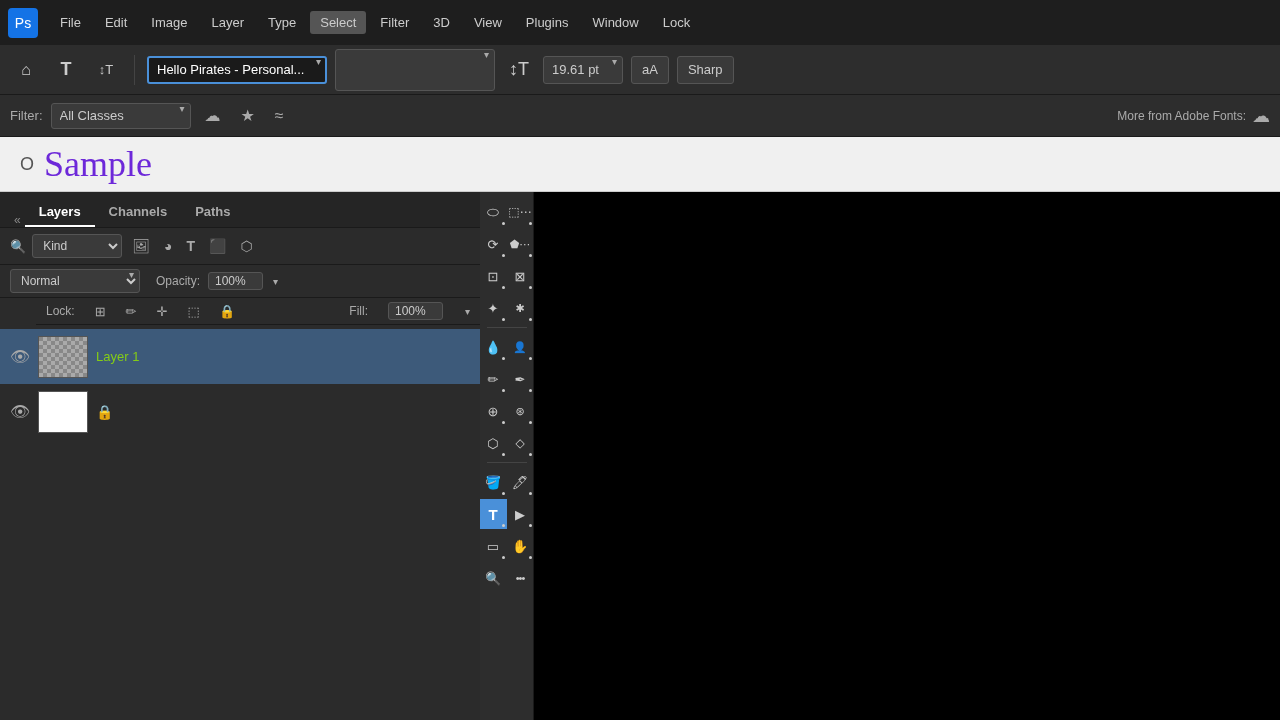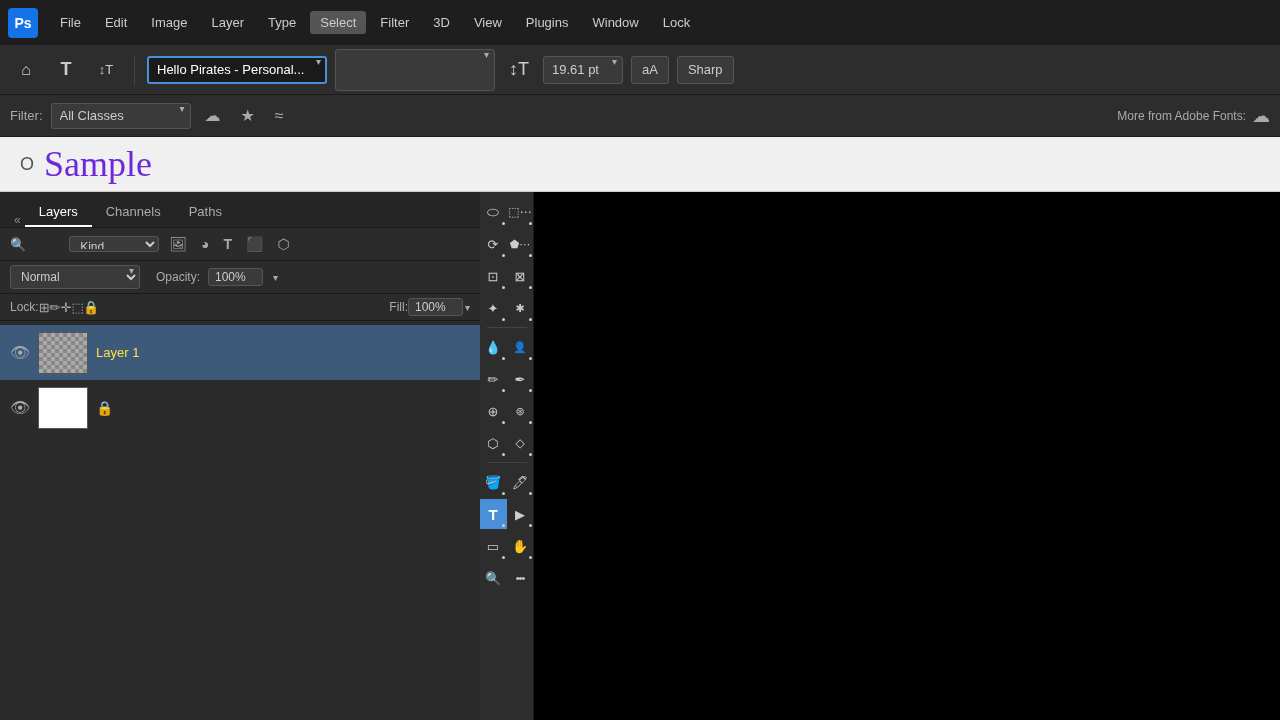--- a/index.html
+++ b/index.html
@@ -11,21 +11,21 @@
       align-items: center;
       background: #1e1e1e;
       height: 45px;
       padding: 0 8px;
       gap: 4px;
     }
     .menu-bar .ps-logo {
       width: 30px; height: 30px; margin-right: 8px;
       background: #1473e6; border-radius: 4px;
       display: flex; align-items: center; justify-content: center;
-      font-weight: bold; font-size: 14px; color: white; flex-shrink: 0;
+      font-weight: normal; font-size: 14px; color: white; flex-shrink: 0;
     }
     .menu-item {
       padding: 4px 10px;
       color: #ccc;
       cursor: pointer;
       border-radius: 3px;
       font-size: 13px;
     }
     .menu-item.active { background: #555; }
 
@@ -141,57 +141,59 @@
       background: #252525;
       border-bottom: 1px solid #1a1a1a;
       padding: 0 10px;
       height: 36px;
       align-items: flex-end;
     }
     .panel-tab {
       padding: 6px 14px;
       color: #aaa; font-size: 13px; cursor: pointer;
       border-bottom: 2px solid transparent;
+      font-weight: bold;
     }
     .panel-tab.active { color: #fff; border-bottom: 2px solid #fff; }
 
     
     .layer-controls {
       padding: 6px 10px;
       display: flex;
       align-items: center;
       gap: 6px;
       border-bottom: 1px solid #1a1a1a;
     }
     .kind-select {
       background: #3a3a3a; border: 1px solid #555;
       color: #ccc; padding: 2px 6px; border-radius: 3px;
-      font-size: 12px; height: 16px; width: 90px; margin-left: 37px;
+      font-size: 12px; height: 24px; width: 90px;
     }
     .control-icon { color: #aaa; font-size: 14px; cursor: pointer; padding: 2px 4px; }
 
     
     .blend-row {
       display: flex; align-items: center;
       padding: 4px 10px; gap: 8px;
       border-bottom: 1px solid #1a1a1a;
     }
     .blend-select {
       background: #3a3a3a; border: 1px solid #555;
       color: #ccc; padding: 2px 6px; border-radius: 3px;
       font-size: 12px; height: 24px; width: 130px;
     }
     .opacity-label { color: #aaa; font-size: 12px; margin-left: 8px; }
     .opacity-value { color: #ccc; font-size: 12px; background: #3a3a3a; border: 1px solid #555; padding: 1px 6px; border-radius: 3px; width: 55px; }
 
     
     .lock-row {
       display: flex; align-items: center;
-      padding: 4px 10px; gap: 0;
+      padding: 4px 10px; gap: 20px;
       border-bottom: 1px solid #1a1a1a;
+      margin-left: 36px;
     }
     .lock-label { color: #aaa; font-size: 12px; }
     .lock-icon { color: #aaa; font-size: 13px; cursor: pointer; }
     .fill-label { color: #aaa; font-size: 12px; margin-left: auto; }
     .fill-value { color: #ccc; font-size: 12px; background: #3a3a3a; border: 1px solid #555; padding: 1px 6px; border-radius: 3px; width: 55px; }
 
     
     .layers-list { flex: 1; overflow-y: auto; padding: 4px 0; }
     .layer-item {
       display: flex; align-items: center;
@@ -209,21 +211,21 @@
     .layer-thumb.checkerboard {
       background-image: linear-gradient(45deg, #aaa 25%, transparent 25%),
         linear-gradient(-45deg, #aaa 25%, transparent 25%),
         linear-gradient(45deg, transparent 75%, #aaa 75%),
         linear-gradient(-45deg, transparent 75%, #aaa 75%);
       background-size: 8px 8px;
       background-position: 0 0, 0 4px, 4px -4px, -4px 0px;
       background-color: #888;
     }
     .layer-thumb.white { background: #fff; }
-    .layer-name { color: #fde047; font-size: 13px; flex: 1; }
+    .layer-name { color: #84cc16; font-size: 13px; flex: 1; }
     .layer-name.italic { font-style: italic; }
     .lock-badge { color: #aaa; font-size: 14px; }
 
     
     .vertical-toolbar {
       width: 54px;
       background: #2d2d2d;
       display: flex;
       flex-direction: column;
       align-items: center;

